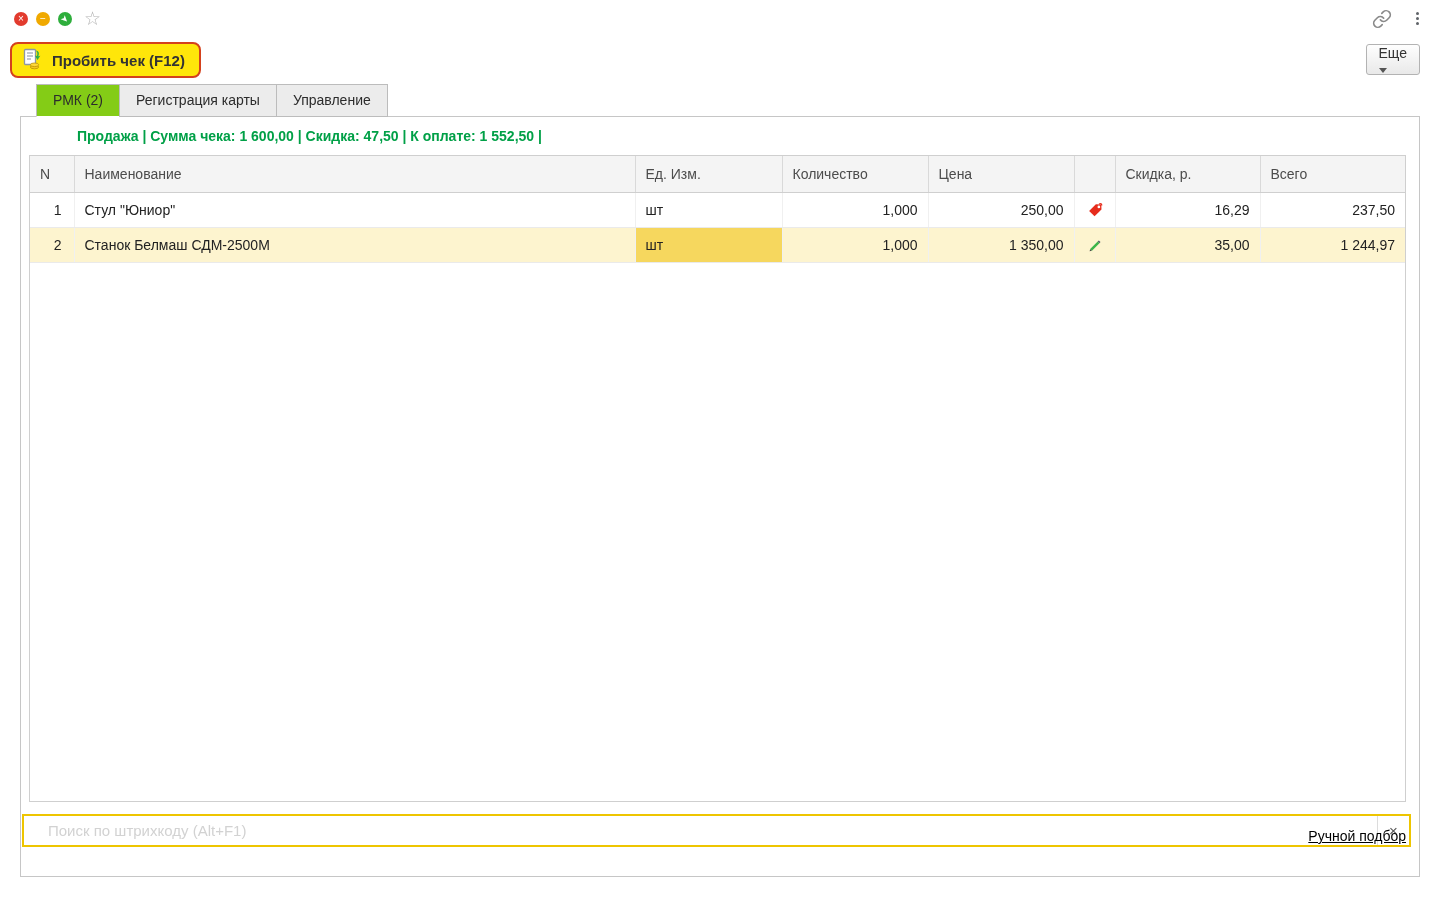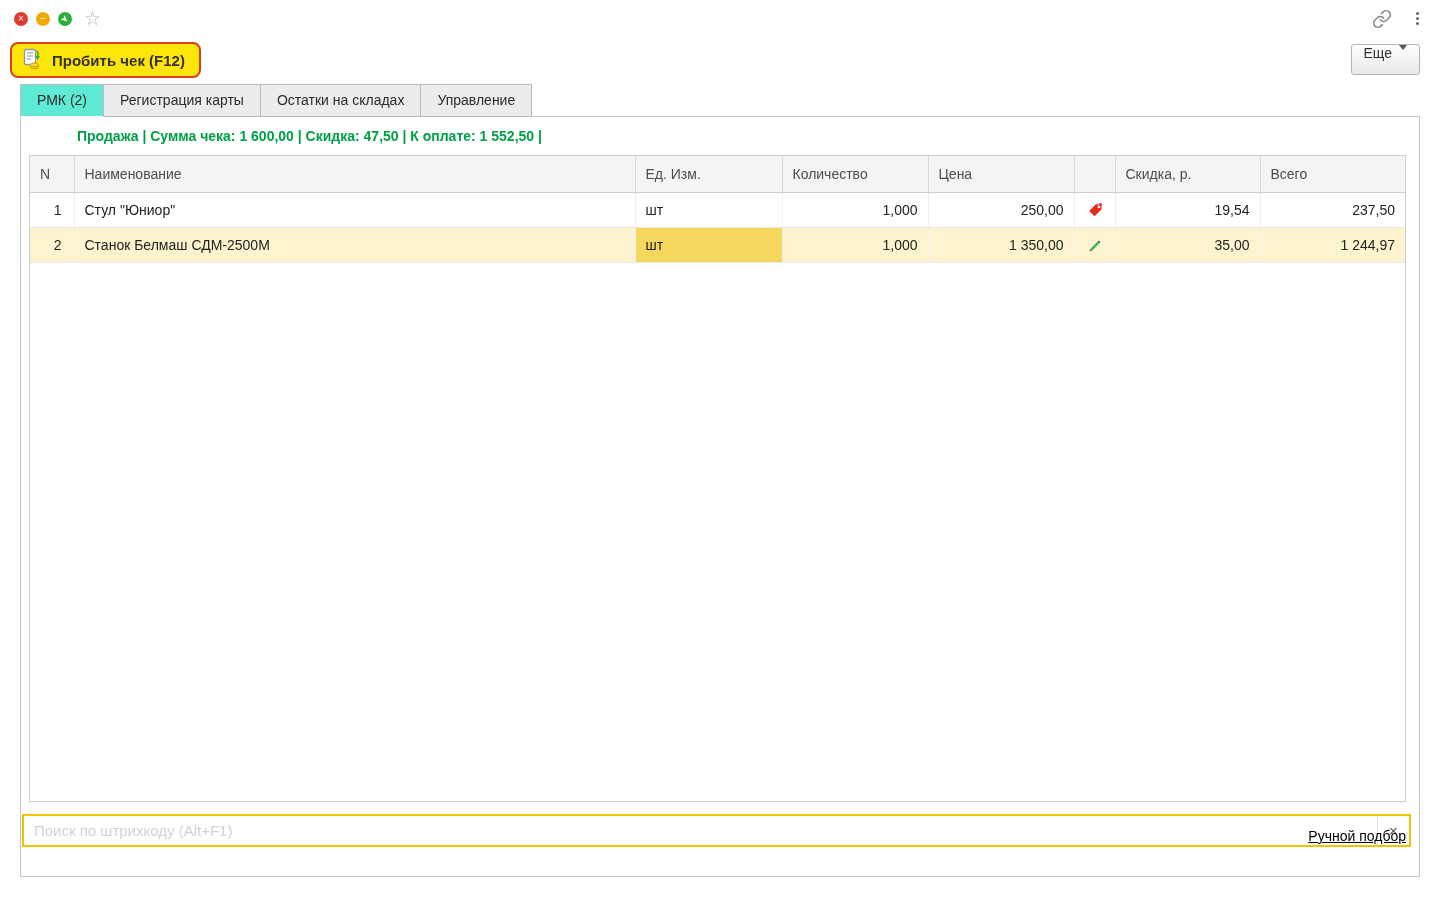--- a/index.html
+++ b/index.html
@@ -21,29 +21,29 @@
   .kebab { position:absolute; right:16px; top:10px; width:14px; height:18px; cursor:pointer; }
   .kebab i { display:block; width:3px; height:3px; background:#5f6368; border-radius:50%; margin:2px auto; }
 
   
   .commandbar { position:absolute; left:0; top:40px; width:100%; height:42px; }
   .punch-btn { position:absolute; left:10px; top:2px; height:36px; display:flex; align-items:center;
     gap:8px; padding:0 14px 0 10px; background:#ffe60a; border:2px solid #d4411d; border-radius:8px;
     font-size:15px; font-weight:bold; color:#333; cursor:pointer; }
   .more-btn { position:absolute; right:20px; top:4px; height:31px; padding:0 12px;
     background:linear-gradient(#fefefe,#e9e9e9); border:1px solid #b3b3b3; border-radius:3px;
-    font-size:14px; color:#333; display:flex; align-items:flex-start; gap:7px; cursor:pointer; }
+    font-size:14px; color:#333; display:flex; align-items:flex-start; gap:7px; cursor:pointer;flex-direction:column; }
   .caret-down { width:0; height:0; border-left:4px solid transparent; border-right:4px solid transparent;
     border-top:5px solid #555; }
 
   
   .tabs { position:absolute; left:20px; top:84px; height:33px; display:flex; z-index:2; }
   .tab { height:33px; line-height:31px; padding:0 16px; font-size:14px; color:#2c2c2c;
     background:#ececec; border:1px solid #bcbcbc; margin-left:-1px; cursor:pointer; white-space:nowrap; }
-  .tab.active { background:#5eead4; border-bottom:1px solid #fff; margin-left:0; }
+  .tab.active { background:#84cc16; border-bottom:1px solid #fff; margin-left:16px; }
 
   
   .panel { position:absolute; left:20px; top:116px; width:1400px; height:761px;
     background:#fff; border:1px solid #c6c6c6; }
   .status-line { position:absolute; left:8px; top:11px; font-size:14px; font-weight:bold; color:#00a047;margin-left:48px; }
 
   
   .table-control { position:absolute; left:8px; top:38px; width:1377px; height:647px;
     border:1px solid #cfcfcf; background:#fff; overflow:hidden; }
   table { border-collapse:collapse; table-layout:fixed; width:100%; }
@@ -56,21 +56,21 @@
   td.num { text-align:right; }
   td.c-n { text-align:right; padding-right:12px; }
   td.c-icon { text-align:center; padding:0; }
   tr.selected td { background:#fdf4cf; }
   tr.selected td.cell-active { background:#f6d75e; }
   .cell-icon-svg { vertical-align:middle; }
 
   
   .search-box { position:absolute; left:1px; top:697px; width:1389px; height:33px;
     border:2px solid #eec500; background:#fff; display:flex; align-items:stretch; }
-  .search-input { flex:1; border:none; outline:none; font-size:15px; color:#701a75; padding:0 10px;
+  .search-input { flex:1; border:none; outline:none; font-size:15px; color:#701a75; padding:0 24px;
     font-family:"Liberation Sans", sans-serif; }
   .search-input::placeholder { color:#d2d2d2; }
   .search-clear { width:32px; border:none; border-left:1px solid #dcdcdc; background:#fff;
     font-size:15px; color:#555; cursor:pointer; }
 
   .manual-link { position:absolute; right:13px; top:711px; font-size:14px; color:#000000;
     text-decoration:underline; cursor:pointer; }
 </style>
 </head>
 <body>
@@ -112,21 +112,20 @@
     </button>
     <button class="more-btn">
       <span>Еще</span>
       <span class="caret-down"></span>
     </button>
   </div>
 
   <div class="tabs">
     <div class="tab active">РМК (2)</div>
     <div class="tab">Регистрация карты</div>
-    <div class="tab">Остатки на складах</div>
     <div class="tab">Управление</div>
   </div>
 
   <div class="panel">
 
     <div class="status-line">Продажа | Сумма чека: 1 600,00 | Скидка: 47,50 | К оплате: 1 552,50 |</div>
 
     <div class="table-control">
       <table>
         <colgroup>
@@ -160,21 +159,21 @@
             <td class="num">250,00</td>
             <td class="c-icon">
               <span>
                 <svg class="cell-icon-svg" width="18" height="18" viewBox="0 0 20 20">
                   <path d="M3.5 11 L11 3.5 L17 4 L17.2 9.5 L9.5 17 Z" fill="#e62c1c"></path>
                   <circle cx="14.3" cy="6.6" r="1.5" fill="#fff"></circle>
                   <path d="M14.5 3.5 q3 -1.5 3 1.5" stroke="#e62c1c" stroke-width="1.4" fill="none"></path>
                 </svg>
               </span>
             </td>
-            <td class="num">19,54</td>
+            <td class="num">16,29</td>
             <td class="num">237,50</td>
           </tr>
           <tr class="selected">
             <td class="c-n">2</td>
             <td>Станок Белмаш СДМ-2500М</td>
             <td class="cell-active">шт</td>
             <td class="num">1,000</td>
             <td class="num">1 350,00</td>
             <td class="c-icon">
               <span>

